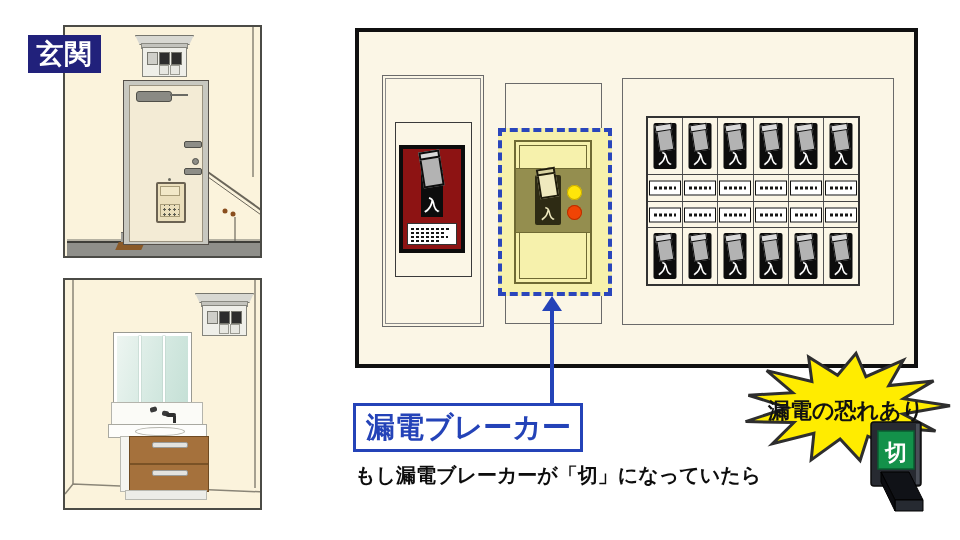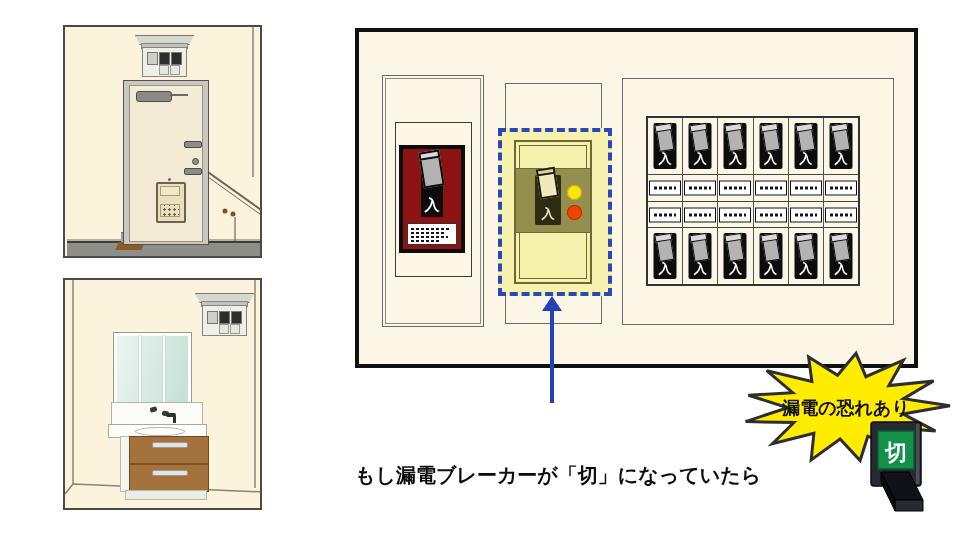--- a/index.html
+++ b/index.html
@@ -114,21 +114,21 @@
   .arrow-head{position:absolute;left:542px;top:296px;width:0;height:0;border-left:10px solid transparent;
               border-right:10px solid transparent;border-bottom:15px solid var(--accent-blue);z-index:5;}
   .callout{position:absolute;left:353px;top:403px;width:230px;height:49px;border:3px solid var(--accent-blue);
            background:#fff;box-sizing:border-box;display:flex;align-items:center;padding-left:10px;
            color:var(--accent-blue);font-size:29px;font-weight:bold;}
   .caption{position:absolute;left:355px;font-size:20px;font-weight:bold;color:#0d0d0d;letter-spacing:0;}
   .caption-1{top:462px;font-family:Liberation Serif, serif;} .caption-2{top:497px;}
 
   
   .burst-svg{position:absolute;left:740px;top:348px;width:212px;height:118px;z-index:6;}
-  .burst-text{position:absolute;left:766px;top:396px;width:160px;text-align:center;font-size:18px;font-weight:bold;color:#111;z-index:7;}
+  .burst-text{position:absolute;left:766px;top:396px;width:160px;text-align:center;font-size:22px;font-weight:bold;color:#111;z-index:7;}
   .switch-svg{position:absolute;left:866px;top:420px;width:66px;height:98px;z-index:8;}
 </style>
 </head>
 <body>
 
 <div class="stage">
 
   <section class="scene scene-entrance">
     <svg class="abs" style="left:0;top:0;width:199px;height:233px" viewBox="0 0 199 233">
       <line x1="188" y1="0" x2="188" y2="150" stroke="#8a8577" stroke-width="1.5"></line>
@@ -162,20 +162,21 @@
         <div class="door-hw" style="left:62px;top:72px;width:5px;height:5px;border-radius:50%;"></div>
         <div class="door-hw" style="left:54px;top:82px;width:16px;height:5px;"></div>
         <div class="mail-slot">
           <div class="mail-flap"></div>
           <div class="mail-grill"></div>
         </div>
 
       </div>
     </div>
   </section>
+  <div class="room-label label-entrance">玄関</div>
 
   <section class="scene scene-washroom">
     <svg class="abs" style="left:0;top:0;width:199px;height:232px" viewBox="0 0 199 232">
       <line x1="8" y1="0" x2="8" y2="204" stroke="#8a8577" stroke-width="1.5"></line>
       <polyline points="0,214 8,204 199,212" fill="none" stroke="#8a8577" stroke-width="1.5"></polyline>
       <line x1="190" y1="0" x2="190" y2="208" stroke="#8a8577" stroke-width="1.5"></line>
     </svg>
 
     <div class="mini-canopy" style="left:130px;top:13px;width:57px;"></div>
     <div class="mini-lip" style="left:136px;top:21px;width:45px;"></div>
@@ -402,20 +403,21 @@
       <div class="lever cb-lever"></div>
       <div class="cb-on">入</div>
     </div>
   </div>
 </div>
     </div>
   </section>
 
   <div class="arrow-head"></div>
   <div class="arrow-line"></div>
+  <div class="callout">漏電ブレーカー</div>
 
   <div class="caption caption-1">もし漏電ブレーカーが「切」になっていたら</div>
 
   <svg class="burst-svg" viewBox="0 0 212 118">
     <polygon id="burst-poly" points="116.0,5.3 125.9,28.7 163.3,12.1 148.8,37.6 193.6,32.9 163.5,50.7 210.0,57.8 162.9,65.9 195.5,83.1 151.4,79.8 166.8,104.5 127.8,88.2 120.1,112.5 100.1,91.0 71.2,111.9 73.9,85.3 32.5,95.6 53.9,74.5 5.6,73.6 47.7,59.7 8.4,47.2 52.7,44.7 26.7,22.6 71.9,33.5 68.6,8.9 97.6,27.2" fill="var(--burst-yellow)" stroke="#2e2e2e" stroke-width="3"></polygon>
   </svg>
   <div class="burst-text">漏電の恐れあり</div>
 
   <svg class="switch-svg" viewBox="0 0 66 98">
     <rect x="5" y="2" width="50" height="64" rx="3" fill="var(--switch-dark)" stroke="#0d0d0d" stroke-width="1.5"></rect>

